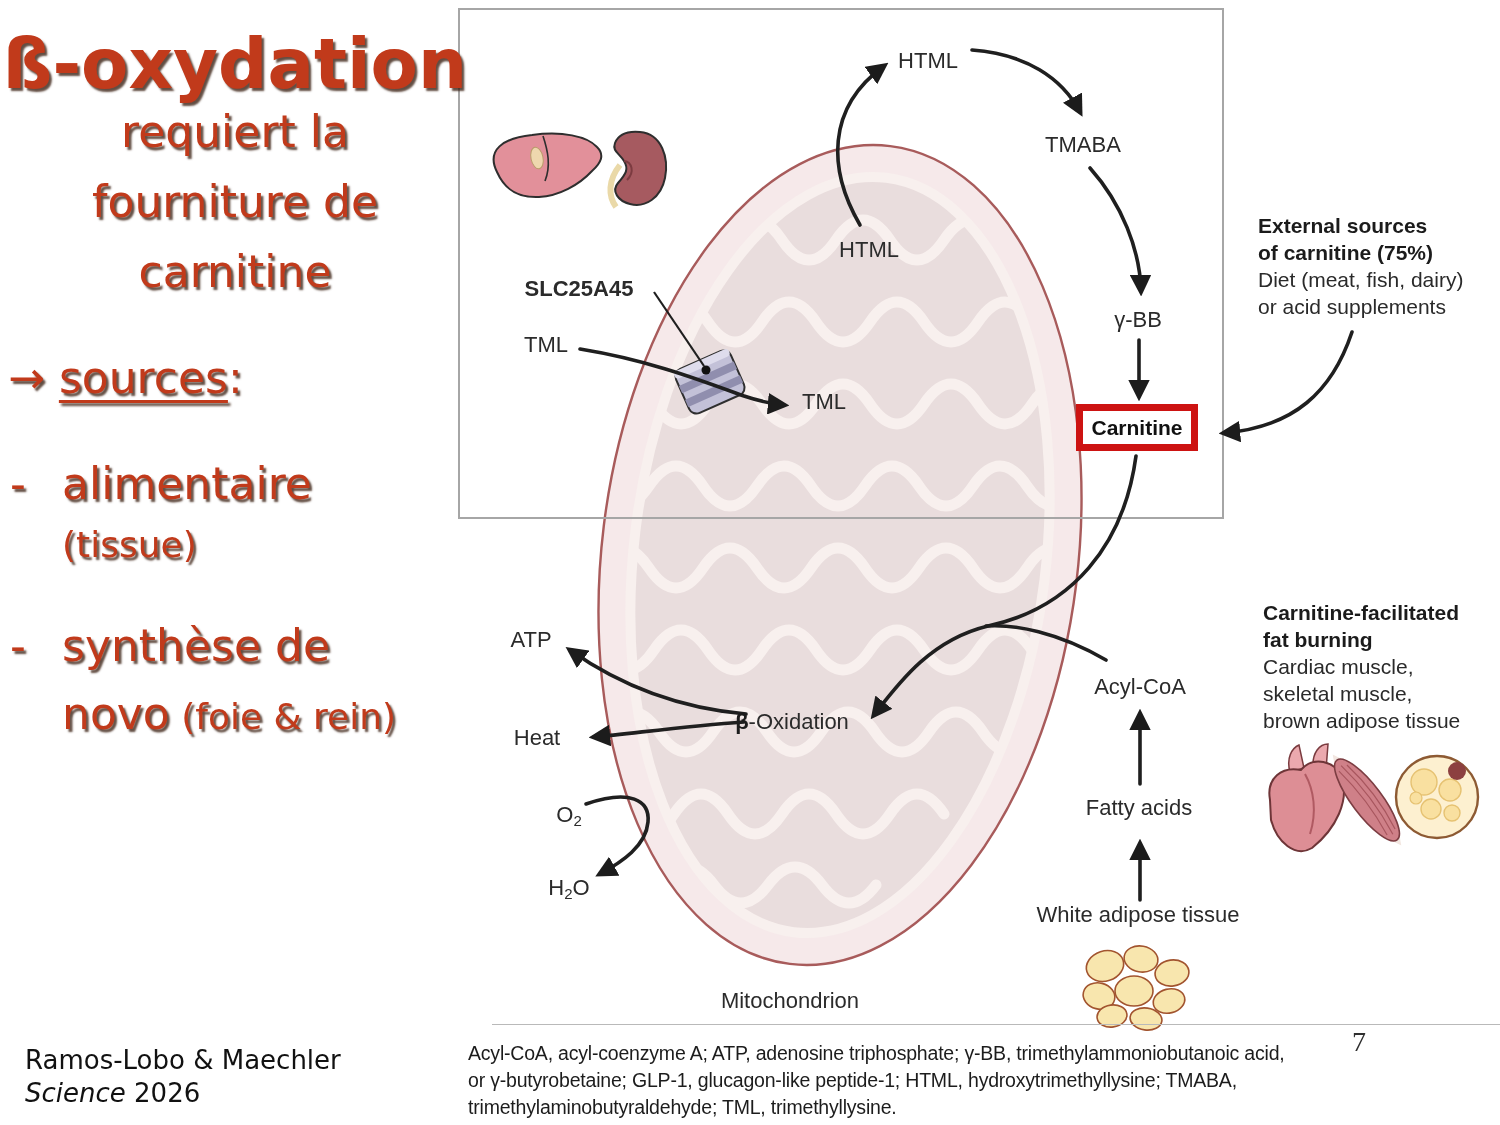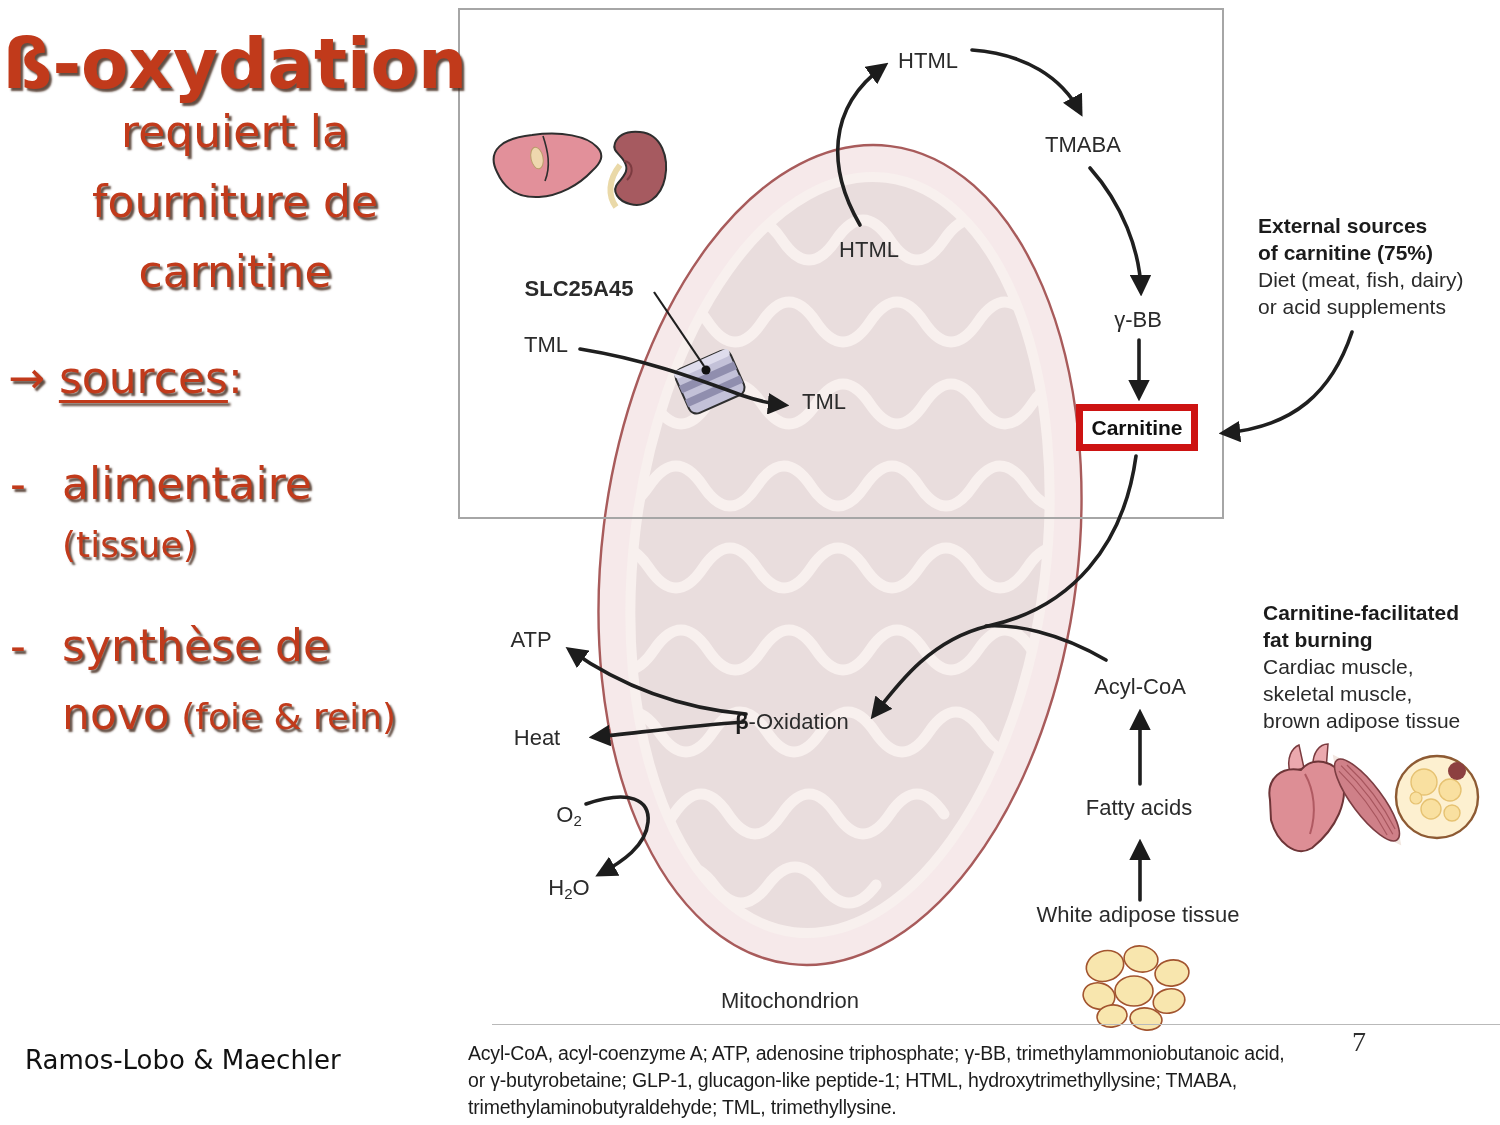--- a/index.html
+++ b/index.html
@@ -231,15 +231,18 @@
   <div class="caption">
     <div>Acyl-CoA, acyl-coenzyme A; ATP, adenosine triphosphate; γ-BB, trimethylammoniobutanoic acid,</div>
     <div>or γ-butyrobetaine; GLP-1, glucagon-like peptide-1; HTML, hydroxytrimethyllysine; TMABA,</div>
     <div>trimethylaminobutyraldehyde; TML, trimethyllysine.</div>
   </div>
 
   <div class="page-num">7</div>
 
   <div class="citation">
     <div>Ramos-Lobo &amp; Maechler</div>
+    <div>
+      <span class="it">Science</span><span> 2026</span>
+    </div>
   </div>
 
 </div>
 
 </body></html>

